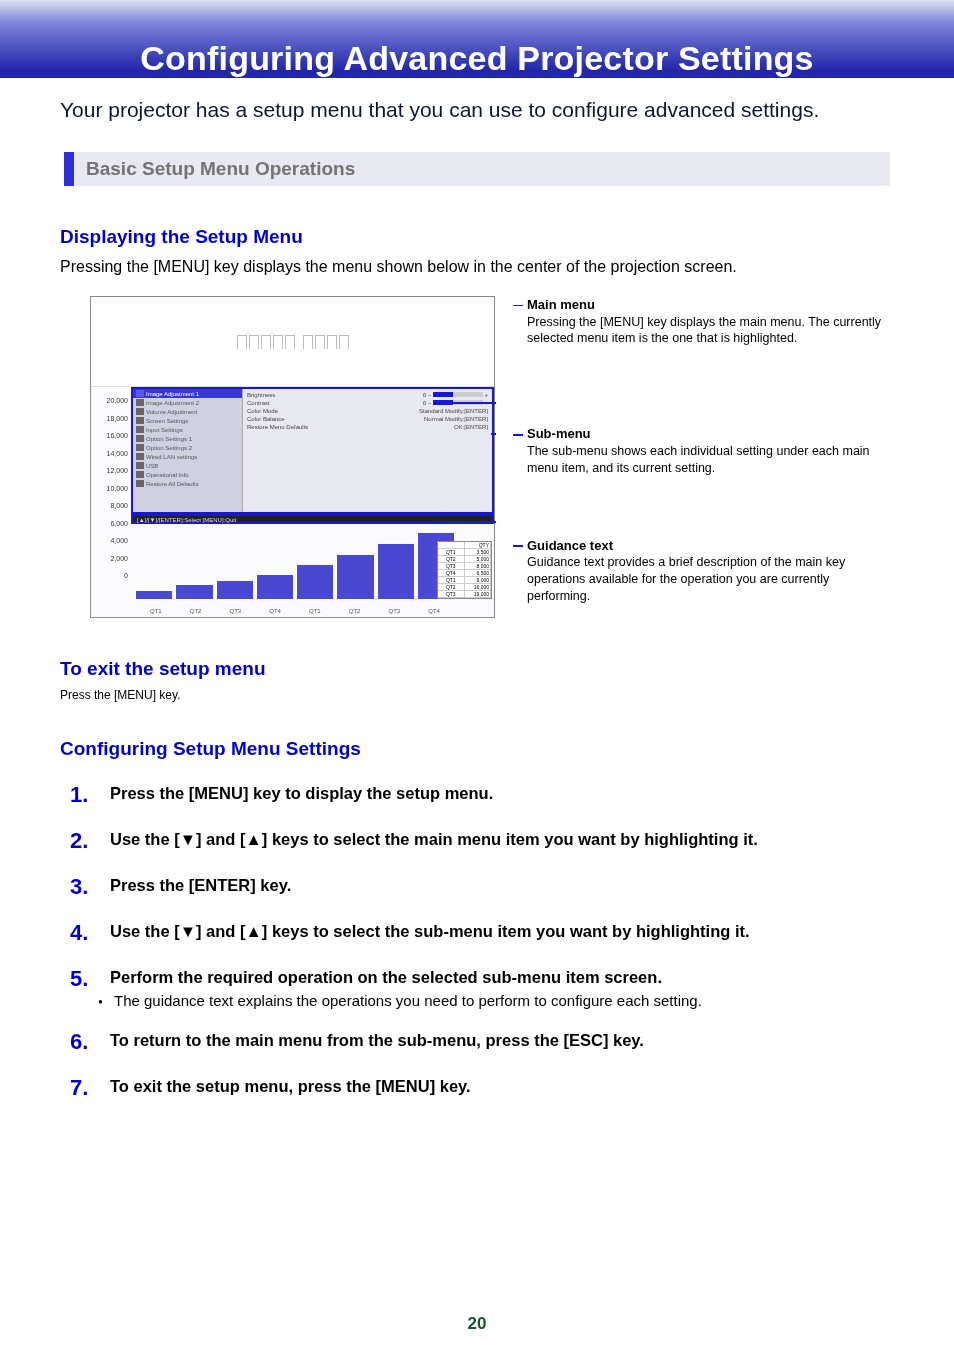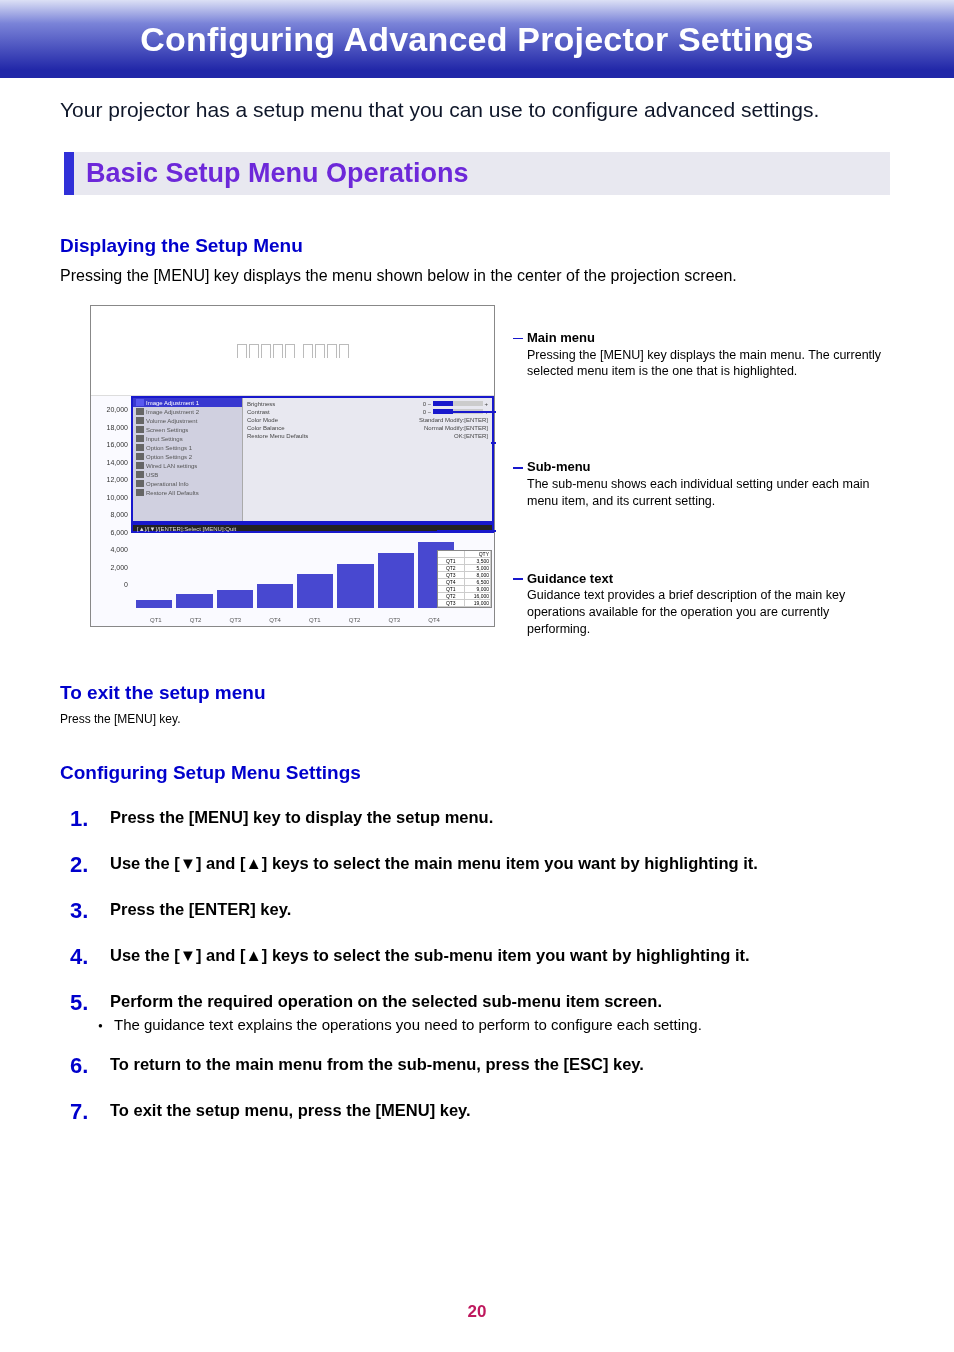--- a/index.html
+++ b/index.html
@@ -8,43 +8,43 @@
       height: 1352px;
       font-family: Arial, Helvetica, sans-serif;
       background: #fff;
       position: relative;
     }
     .title-banner {
       width: 954px;
       height: 78px;
       background: linear-gradient(to bottom, #dce0f5 0%, #7a83d8 30%, #2127a8 90%);
       display: flex;
-      align-items: center;
+      align-items: flex-end;
       justify-content: center;
     }
     .title-banner-text {
       color: #fff;
       font-size: 34px;
       font-weight: bold;
       letter-spacing: 0.2px;
     }
     .intro {
       margin: 20px 60px 0 60px;
       font-size: 21px;
       color: #0f172a;
     }
     .section-bar {
       margin: 30px 64px 0 64px;
       background: #e8e8f0;
       border-left: 10px solid #3030d8;
       padding: 6px 12px;
     }
     .section-bar-text {
-      color: #6d28d9;
-      font-size: 27px;
+      color: #737373;
+      font-size: 19px;
       font-weight: bold;
     }
     .h2 {
       margin: 40px 60px 0 60px;
       color: #0000cc;
       font-size: 19px;
       font-weight: bold;
     }
     .body-text {
       margin: 10px 60px 0 60px;
@@ -112,21 +112,21 @@
       margin: 8px 60px 0 60px;
       font-size: 12px;
     }
     .steps { margin: 22px 60px 0 70px; }
     .step { display: flex; gap: 14px; margin-bottom: 20px; align-items: flex-start;}
     .step-num { color: #0000cc; font-size: 22px; font-weight: bold; min-width: 26px; font-family: Arial, sans-serif;}
     .step-body { flex:1; }
     .step-main { font-size: 16.5px; font-weight: bold; line-height: 1.35;}
     .step-sub { margin-left: 4px; margin-top: 4px; font-size: 15px; position:relative;}
     .step-sub::before { content: '●'; position:absolute; left:-16px; font-size:8px; top:5px;}
-    .page-num { position:absolute; bottom:30px; width:100%; text-align:center; color:#be185d; font-size:17px; font-weight:bold;}
+    .page-num { position:absolute; bottom:18px; width:100%; text-align:center; color:#14532d; font-size:17px; font-weight:bold;}
 
     .leader-line { position:absolute; background:#1818cc; height:1.5px; }
   </style>
 </head>
 <body>
 
 <div class="title-banner">
   <div class="title-banner-text">Configuring Advanced Projector Settings</div>
 </div>
 
@@ -298,21 +298,21 @@
           </div>
       </div>
     </div>
 
     <div class="leader-line" style="top:105px; left:346px; width:59px;"></div>
     <div class="leader-line" style="top:136px; left:400px; width:5px;"></div>
     <div class="leader-line" style="top:224px; left:346px; width:59px;"></div>
   </div>
 
   <div class="annotations">
-    <div class="ann-block" style="margin-bottom:78px;margin-top:24px;">
+    <div class="ann-block" style="margin-bottom:78px;">
       <div class="ann-title">Main menu</div>
       <div class="ann-text">Pressing the [MENU] key displays the main menu. The currently selected menu item is the one that is highlighted.</div>
     </div>
     <div class="ann-block" style="margin-bottom:60px;">
       <div class="ann-title">Sub-menu</div>
       <div class="ann-text">The sub-menu shows each individual setting under each main menu item, and its current setting.</div>
     </div>
     <div class="ann-block">
       <div class="ann-title">Guidance text</div>
       <div class="ann-text">Guidance text provides a brief description of the main key operations available for the operation you are currently performing.</div>

